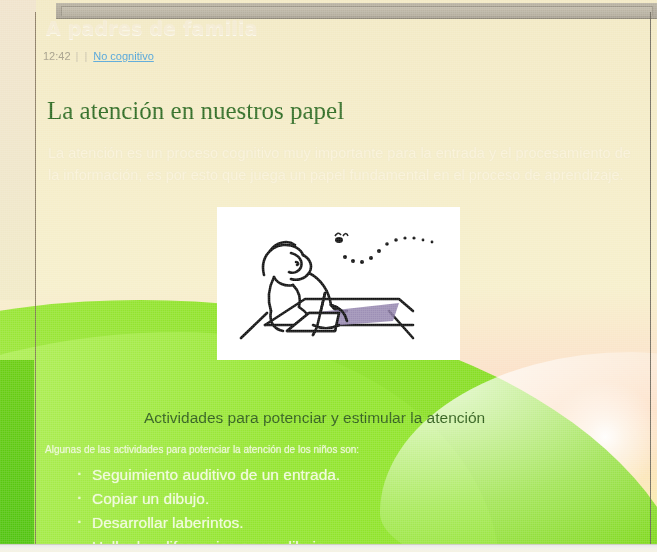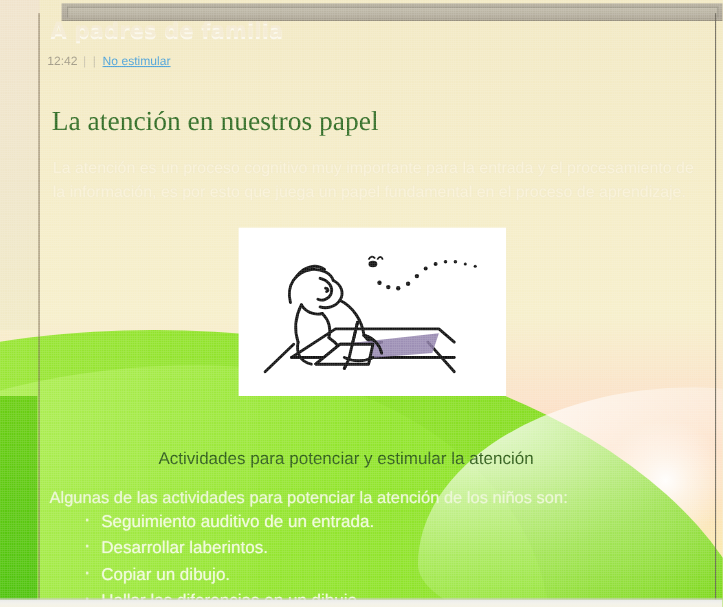--- a/index.html
+++ b/index.html
@@ -125,21 +125,21 @@
   }
   .figure svg{display:block;}
 
   .section-head{
     position:absolute;left:144px;top:409px;
     font-size:15.5px;font-weight:normal;color:#2E5D18;white-space:nowrap;
   }
 
   .lead-line{
     position:absolute;left:45px;top:444px;width:590px;
-    font-size:15px;color:#EAF7D2;white-space:nowrap;
+    font-size:10px;color:#EAF7D2;white-space:nowrap;
     text-shadow:0 0 1px rgba(235,248,215,.8);
   }
 
   .bullets{
     position:absolute;left:70px;top:463px;width:560px;
     margin:0;padding:0;list-style:none;
   }
   .bullets li{
     position:relative;
     font-size:15.5px;line-height:24px;color:#EFFAD9;
@@ -168,21 +168,21 @@
 
   <div class="top-band"></div>
   <div class="top-band-inner"></div>
 
   <div class="post-title">A padres de familia</div>
 
   <div class="post-meta">
     <span class="meta-time">12:42</span>
     <span class="meta-sep">|</span>
     <span class="meta-sep">|</span>
-    <span class="meta-link">No estimular</span>
+    <span class="meta-link">No cognitivo</span>
   </div>
 
   <div class="entry-title">La atención en nuestros papel</div>
 
   <div class="entry-para">La atención es un proceso cognitivo muy importante para la entrada y el procesamiento de la información, es por esto que juega un papel fundamental en el proceso de aprendizaje.</div>
 
   <div class="figure">
     <svg width="243" height="153" viewBox="0 0 243 153">
       <rect x="0" y="0" width="243" height="153" fill="#ffffff"></rect>
       <g fill="none" stroke="#111111" stroke-width="2.6" stroke-linecap="round" stroke-linejoin="round">
@@ -245,22 +245,22 @@
       </g>
     </svg>
   </div>
 
   <div class="section-head">Actividades para potenciar y estimular la atención</div>
 
   <div class="lead-line">Algunas de las actividades para potenciar la atención de los niños son:</div>
 
   <ul class="bullets">
     <li>Seguimiento auditivo de un entrada.</li>
+    <li>Copiar un dibujo.</li>
     <li>Desarrollar laberintos.</li>
-    <li>Copiar un dibujo.</li>
     <li>Hallar las diferencias en un dibujo.</li>
   </ul>
 
   <div class="rule-left"></div>
   <div class="rule-right"></div>
   <div class="noise"></div>
   <div class="bottom-strip"></div>
 
 </div>
 

